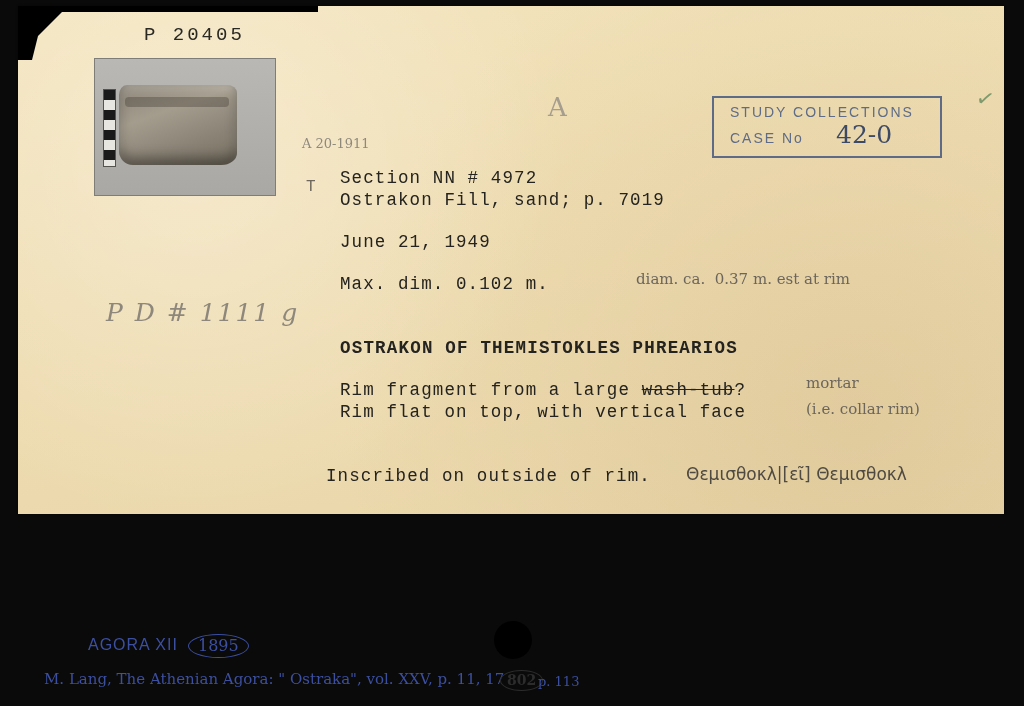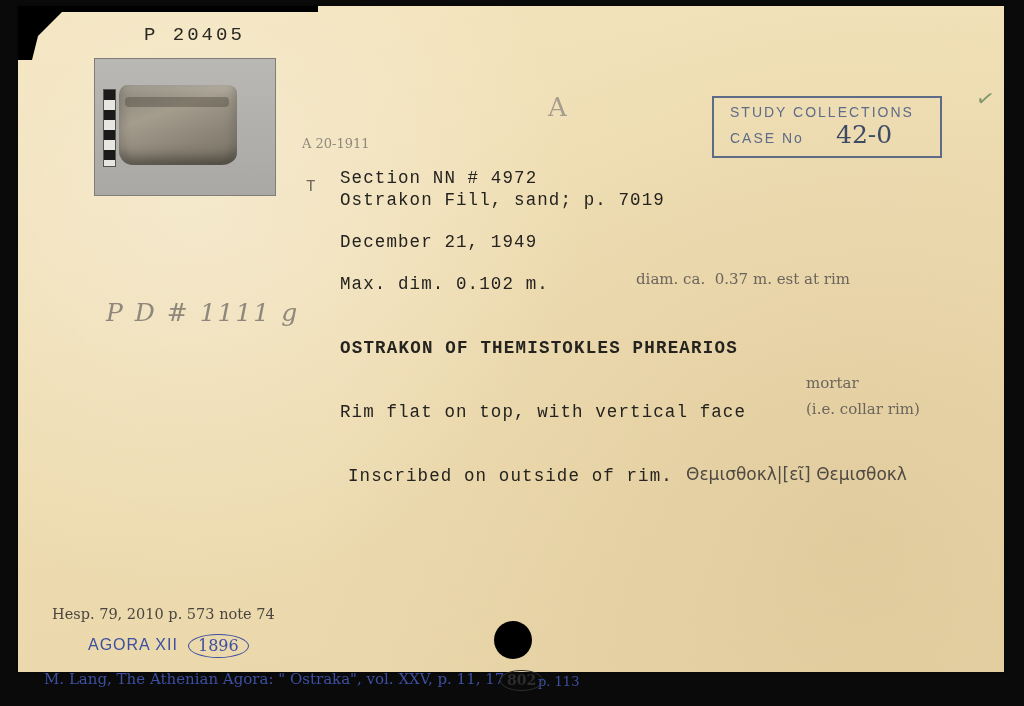--- a/index.html
+++ b/index.html
@@ -15,21 +15,21 @@
     overflow: hidden;
     font-family: "Liberation Sans", sans-serif;
   }
 
   
   #card {
     position: absolute;
     left: 18px;
     top: 6px;
     width: 986px;
-    height: 666px;
+    height: 508px;
     background: #f0dfb4;
     background-image:
       radial-gradient(circle at 18% 30%, rgba(255,255,255,0.30), rgba(255,255,255,0) 42%),
       radial-gradient(circle at 85% 80%, rgba(198,170,120,0.28), rgba(255,255,255,0) 55%),
       linear-gradient(170deg, #f3e4bd 0%, #efddb2 45%, #e9d6a9 100%);
     box-shadow: 0 0 2px rgba(0,0,0,0.6);
   }
   
   .cut {
     position: absolute;
@@ -284,41 +284,41 @@
 
     <div id="stamp">
       <div class="line1">STUDY COLLECTIONS</div>
       <div class="line2">CASE No</div>
       <div class="casenum">42-0</div>
     </div>
 
     <div class="t" style="left:322px; top:162px;">Section NN # 4972</div>
     <div class="t" style="left:322px; top:184px;">Ostrakon Fill, sand; p. 7019</div>
 
-    <div class="t" style="left:322px; top:226px;">December 21, 1949</div>
+    <div class="t" style="left:322px; top:226px;">June 21, 1949</div>
 
     <div class="t" style="left:322px; top:268px;">Max. dim. 0.102 m.</div>
     <div class="p" style="left:618px; top:264px; font-size:15px;">diam. ca.  0.37 m. est at rim</div>
 
     <div class="t bold" style="left:322px; top:332px;">OSTRAKON OF THEMISTOKLES PHREARIOS</div>
 
+    <div class="t" style="left:322px; top:374px;"><span>Rim fragment from a large </span><span class="strike">wash-tub</span><span>?</span></div>
     <div class="p" style="left:788px; top:368px; font-size:15px;">mortar</div>
 
     <div class="t" style="left:322px; top:396px;">Rim flat on top, with vertical face</div>
     <div class="p" style="left:788px; top:394px; font-size:15px;">(i.e. collar rim)</div>
 
 
-    <div class="t" style="left:330px; top:460px;">Inscribed on outside of rim.</div>
+    <div class="t" style="left:308px; top:460px;">Inscribed on outside of rim.</div>
     <div class="greek" style="left:668px; top:458px;">Θεμισθοκλ|[εῖ] Θεμισθοκλ</div>
 
     <div id="pd">P D # 1111 g</div>
 
-    <div id="hesp">Hesp. 79, 2010 p. 573 note 74</div>
     <div id="agora">AGORA XII</div>
-    <div id="agoranum">1896</div>
+    <div id="agoranum">1895</div>
     <div id="lang">M. Lang, The Athenian Agora: " Ostraka", vol. XXV, p. 11, 17</div>
     <div id="pagenum">802</div>
     <div id="pagenum2">p. 113</div>
 
     <div id="punch"></div>
 
   </div>
 </div>
 
 </body></html>

